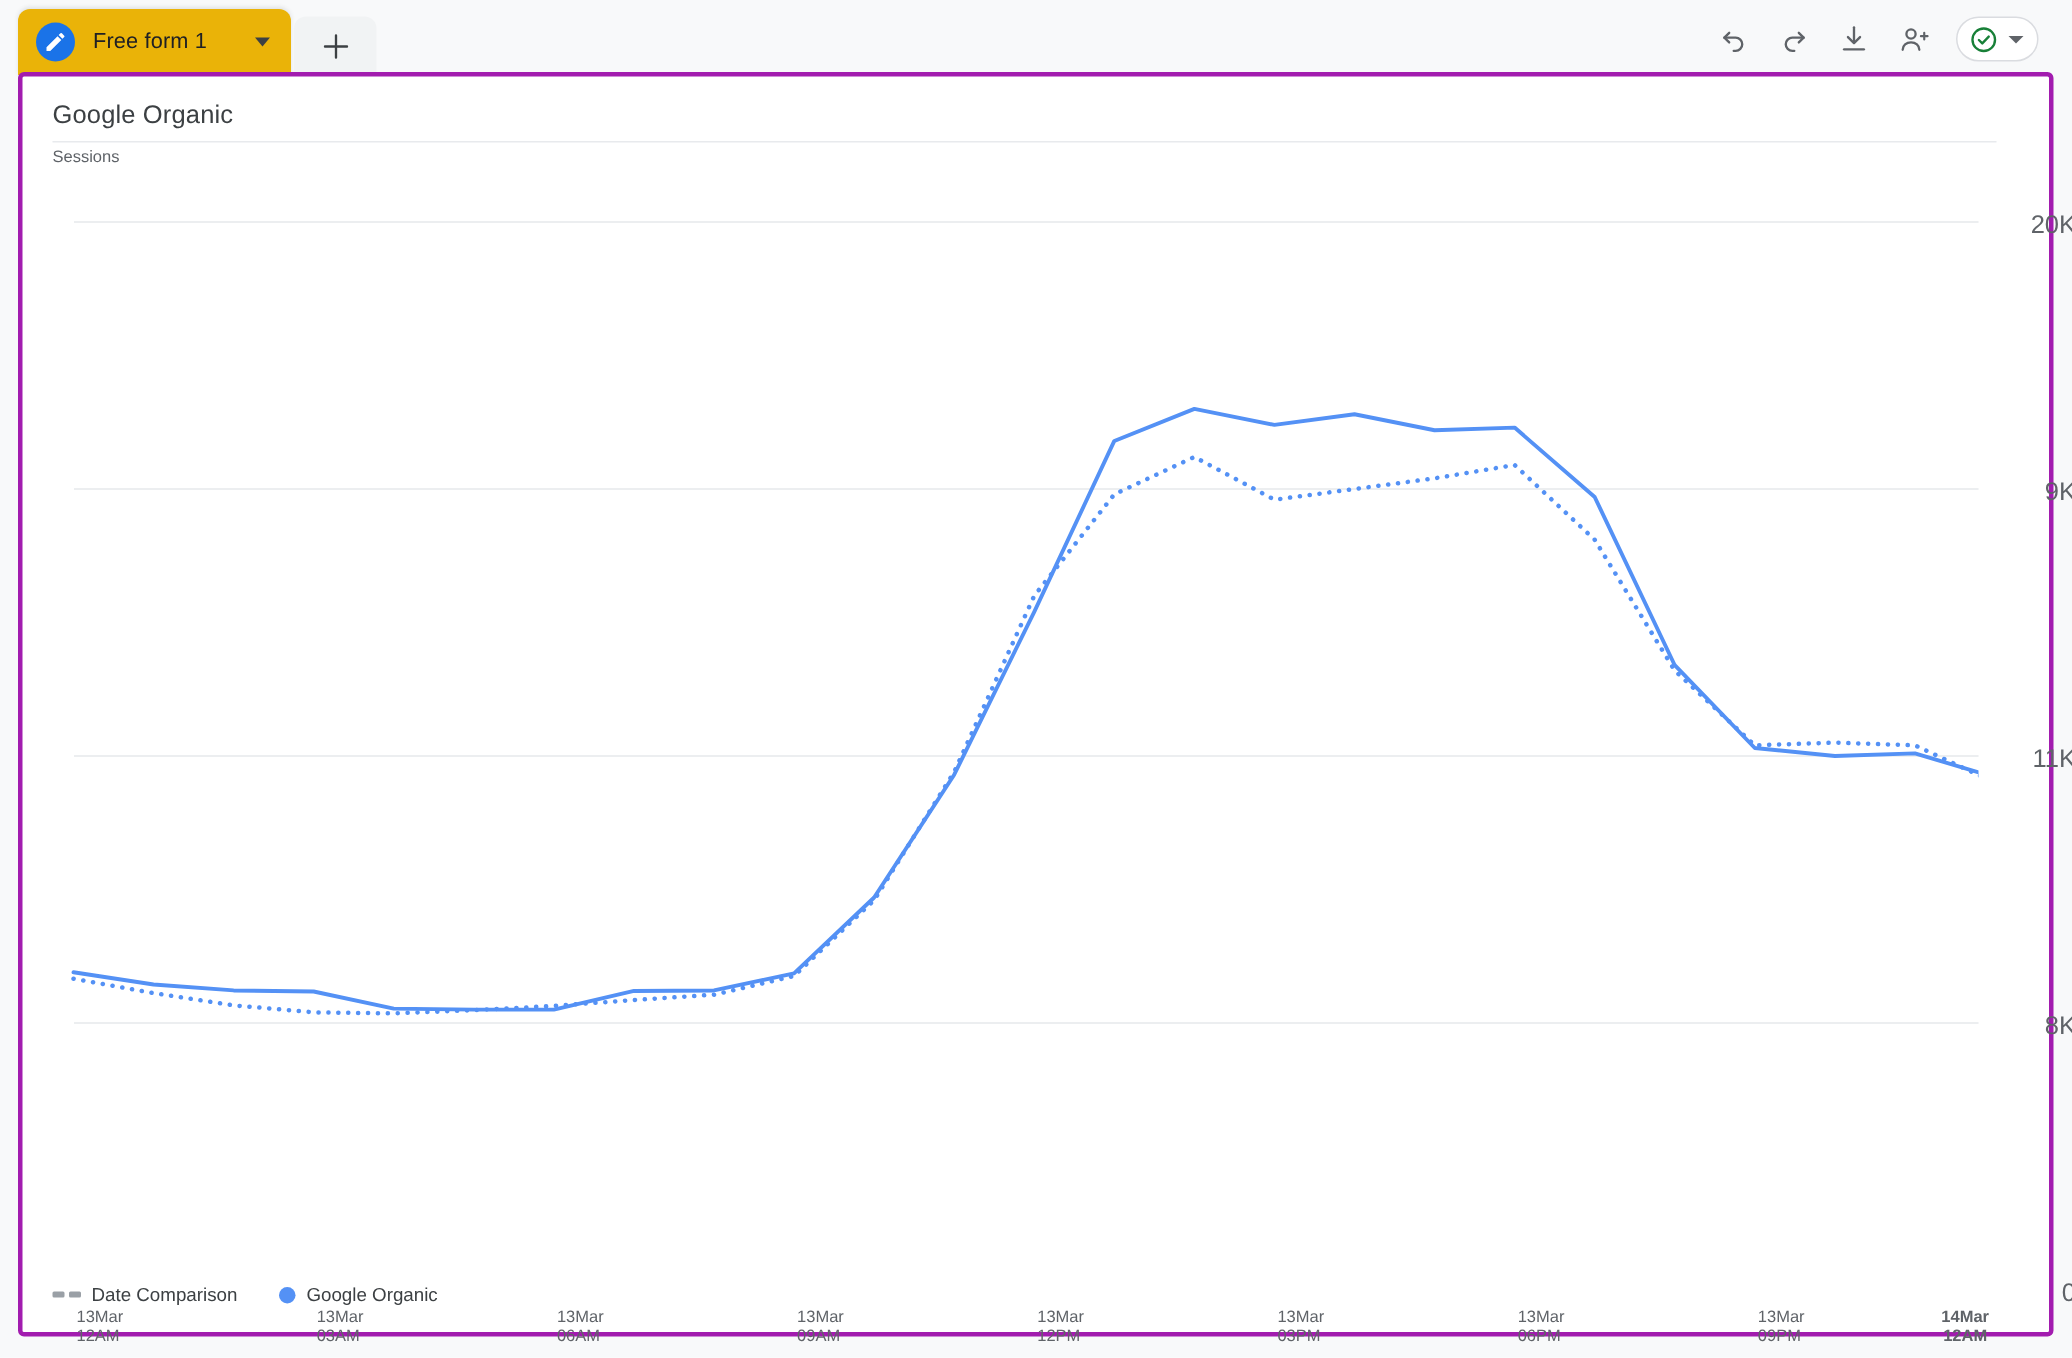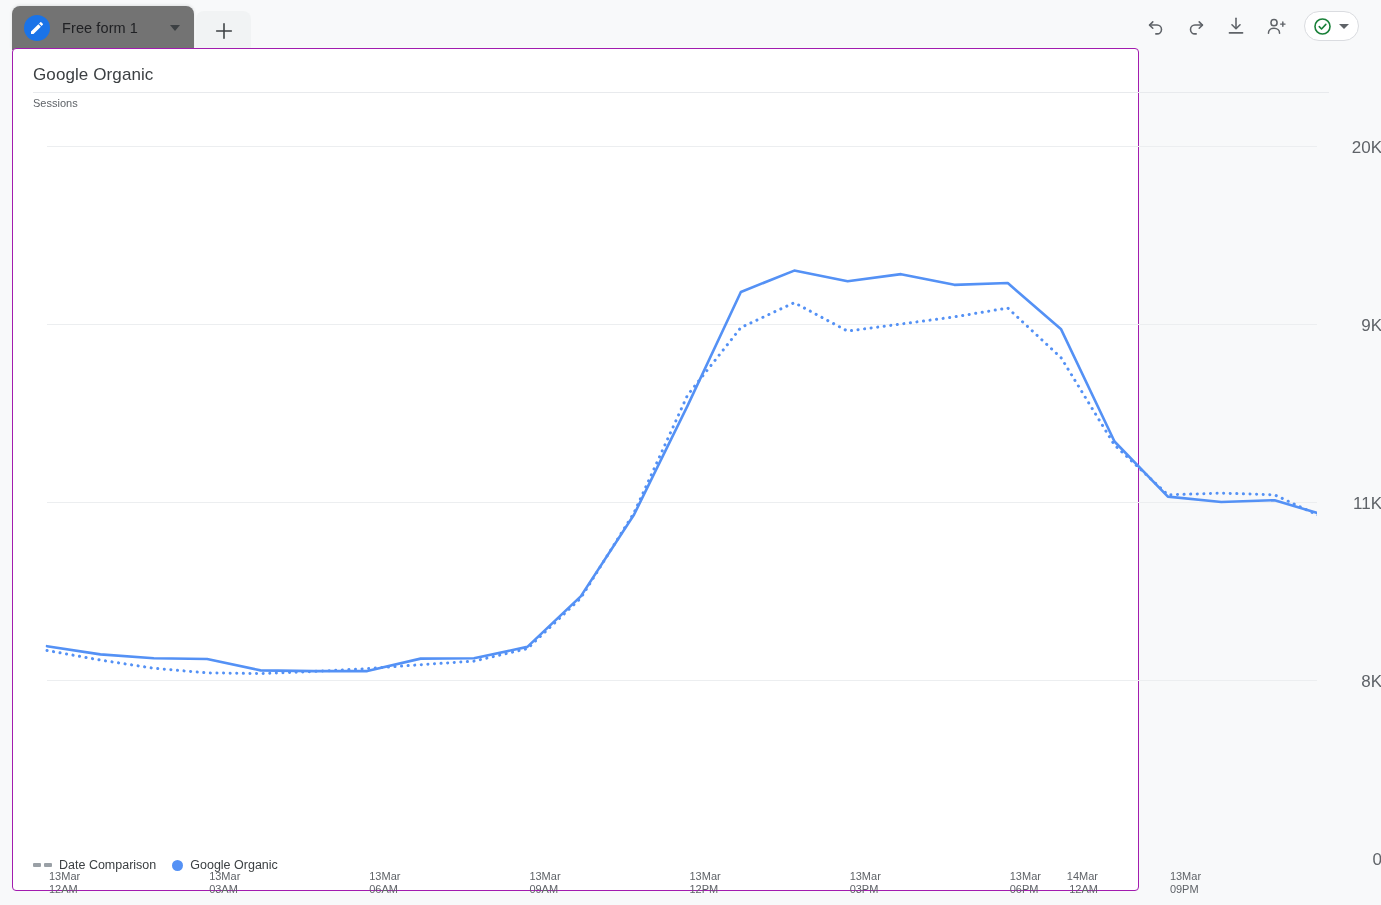--- a/index.html
+++ b/index.html
@@ -17,21 +17,21 @@
     width: 1381px; height: 50px;
     background: #f8f9fa;
   }
   #tabstrip {
     position: absolute; left: 12px; top: 6px;
     display: flex; align-items: flex-end; height: 44px;
   }
   .tab {
     display: flex; align-items: center;
     height: 44px;
-    background: #737373;
+    background: #eab308;
     border-radius: 8px 8px 0 0;
     padding: 0 14px 0 12px;
     box-shadow: 0 -1px 3px rgba(60,64,67,.12);
     cursor: pointer;
   }
   .tab-icon {
     width: 26px; height: 26px; border-radius: 50%;
     background: #1a73e8;
     display: flex; align-items: center; justify-content: center;
     margin-right: 12px;
@@ -85,23 +85,23 @@
     border-left: 5px solid transparent;
     border-right: 5px solid transparent;
     border-top: 5.5px solid #5f6368;
     margin-right: 3px;
   }
 
   
   #card {
     position: absolute;
     left: 12px; top: 48px;
-    width: 1127px; height: 843px;
+    width: 1357px; height: 843px;
     background: #ffffff;
-    border: 1px solid #a21caf;
+    border: 3px solid #a21caf;
     border-radius: 4px;
   }
   #chart-title {
     position: absolute; left: 20px; top: 16px;
     font-size: 17px; color: #3c4043; font-weight: 400;
     letter-spacing: .1px;
   }
   #title-rule {
     position: absolute; left: 20px; top: 43px;
     width: 1296px; height: 1px; background: #e8eaed;
@@ -127,21 +127,21 @@
   .xlabel {
     position: absolute;
     font-size: 11px; color: #5f6368;
     line-height: 12.5px;
     white-space: pre;
   }
 
   
   #legend {
     position: absolute; left: 20px; bottom: 18px;
-    display: flex; align-items: center; gap: 16px;
+    display: flex; align-items: center; gap: 28px;
   }
   .leg-item {
     display: flex; align-items: center; gap: 7px;
     cursor: pointer;
   }
   .leg-label { font-size: 12.5px; color: #3c4043; }
   .leg-dash { display: flex; align-items: center; gap: 3px; }
   .leg-dash i { display:block; width: 8px; height: 4px; background:#9aa0a6; border-radius:1px; }
   .leg-dot { width: 11px; height: 11px; border-radius: 50%; background: #5491f5; }
 </style>
@@ -256,21 +256,21 @@
       <div class="xlabel" style="left: 516.375px; top: 821px;">13Mar
 09AM</div>
       <div class="xlabel" style="left: 676.5px; top: 821px;">13Mar
 12PM</div>
       <div class="xlabel" style="left: 836.625px; top: 821px;">13Mar
 03PM</div>
       <div class="xlabel" style="left: 996.75px; top: 821px;">13Mar
 06PM</div>
       <div class="xlabel" style="left: 1156.88px; top: 821px;">13Mar
 09PM</div>
-      <div class="xlabel" style="left: auto; top: 821px; right: 40px; text-align: right;">14Mar
+      <div class="xlabel" style="left: auto; top: 821px; right: 40px; text-align: center; font-weight: bold;">14Mar
 12AM</div>
     </div>
 
   <div id="legend">
     <div class="leg-item">
       <span class="leg-dash">
           <i></i>
           <i></i>
         </span>
       <span class="leg-label">Date Comparison</span>

